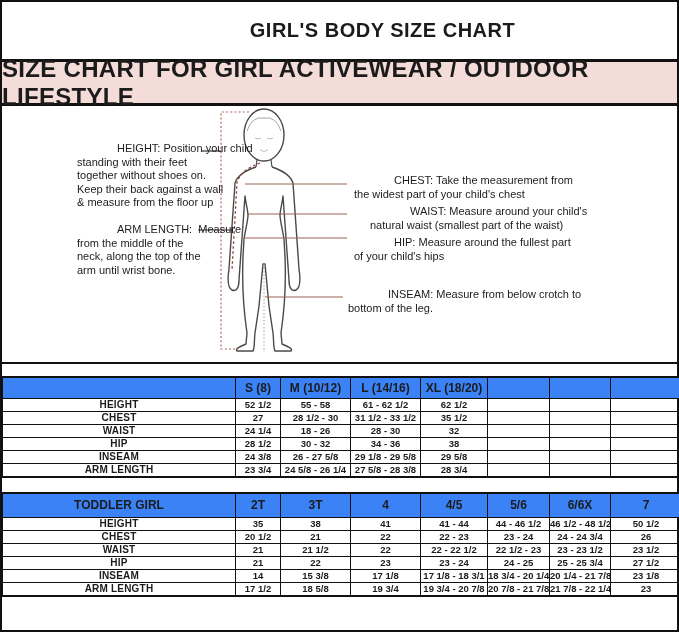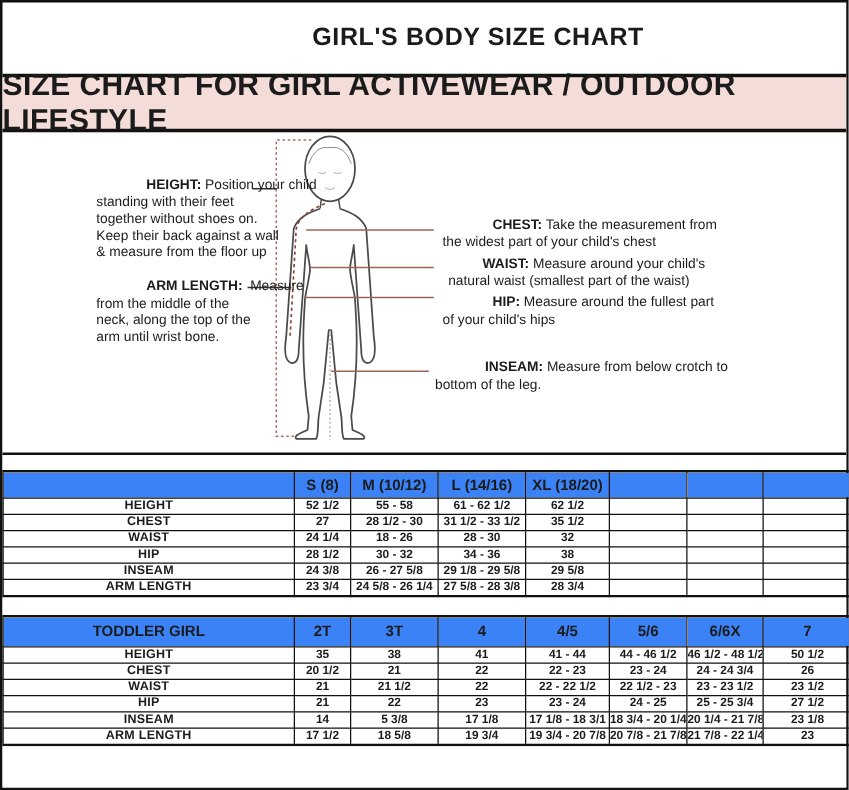--- a/index.html
+++ b/index.html
@@ -24,25 +24,25 @@
     display:flex; align-items:center; justify-content:center;
   }
   .banner-text { font-size:24px; font-weight:bold; letter-spacing:0.3px; }
   
   .diagram { position:relative; height:258px; border-bottom:2px solid #111; background:#fff; }
   .diagram svg { position:absolute; left:0; top:0; }
   .instr {
     position:absolute; font-size:11px; line-height:13.5px;
     color:#1c1c1c; white-space:pre;
   }
-  .instr b { font-weight:bold;padding-left:40px; }
+  .instr b { font-weight:normal;padding-left:40px; }
   #instr-height { left:75px;  top:36px;  }
   #instr-arm    { left:75px;  top:117px; }
   #instr-chest  { left:352px; top:68px;  }
-  #instr-waist  { left:344px; top:99px;text-align:center;  }
+  #instr-waist  { left:368px; top:99px;  }
   #instr-hip    { left:352px; top:130px; }
   #instr-inseam { left:346px; top:182px; }
   
   .gap-a { height:12px; background:#fff; }
   .gap-b { height:14px; background:#fff; }
   .bottom-strip { flex:1; background:#fff; }
   table {
     border-collapse:collapse; table-layout:fixed; width:100%;
     border-top:2px solid #111; border-bottom:2px solid #111;
   }
@@ -270,21 +270,21 @@
           <td>22</td>
           <td>23</td>
           <td>23 - 24</td>
           <td>24 - 25</td>
           <td>25 - 25 3/4</td>
           <td>27 1/2</td>
         </tr>
         <tr>
           <td class="rowlabel">INSEAM</td>
           <td>14</td>
-          <td>5 3/8</td>
+          <td>15 3/8</td>
           <td>17 1/8</td>
           <td>17 1/8 - 18 3/1</td>
           <td>18 3/4 - 20 1/4</td>
           <td>20 1/4 - 21 7/8</td>
           <td>23 1/8</td>
         </tr>
         <tr>
           <td class="rowlabel">ARM LENGTH</td>
           <td>17 1/2</td>
           <td>18 5/8</td>

